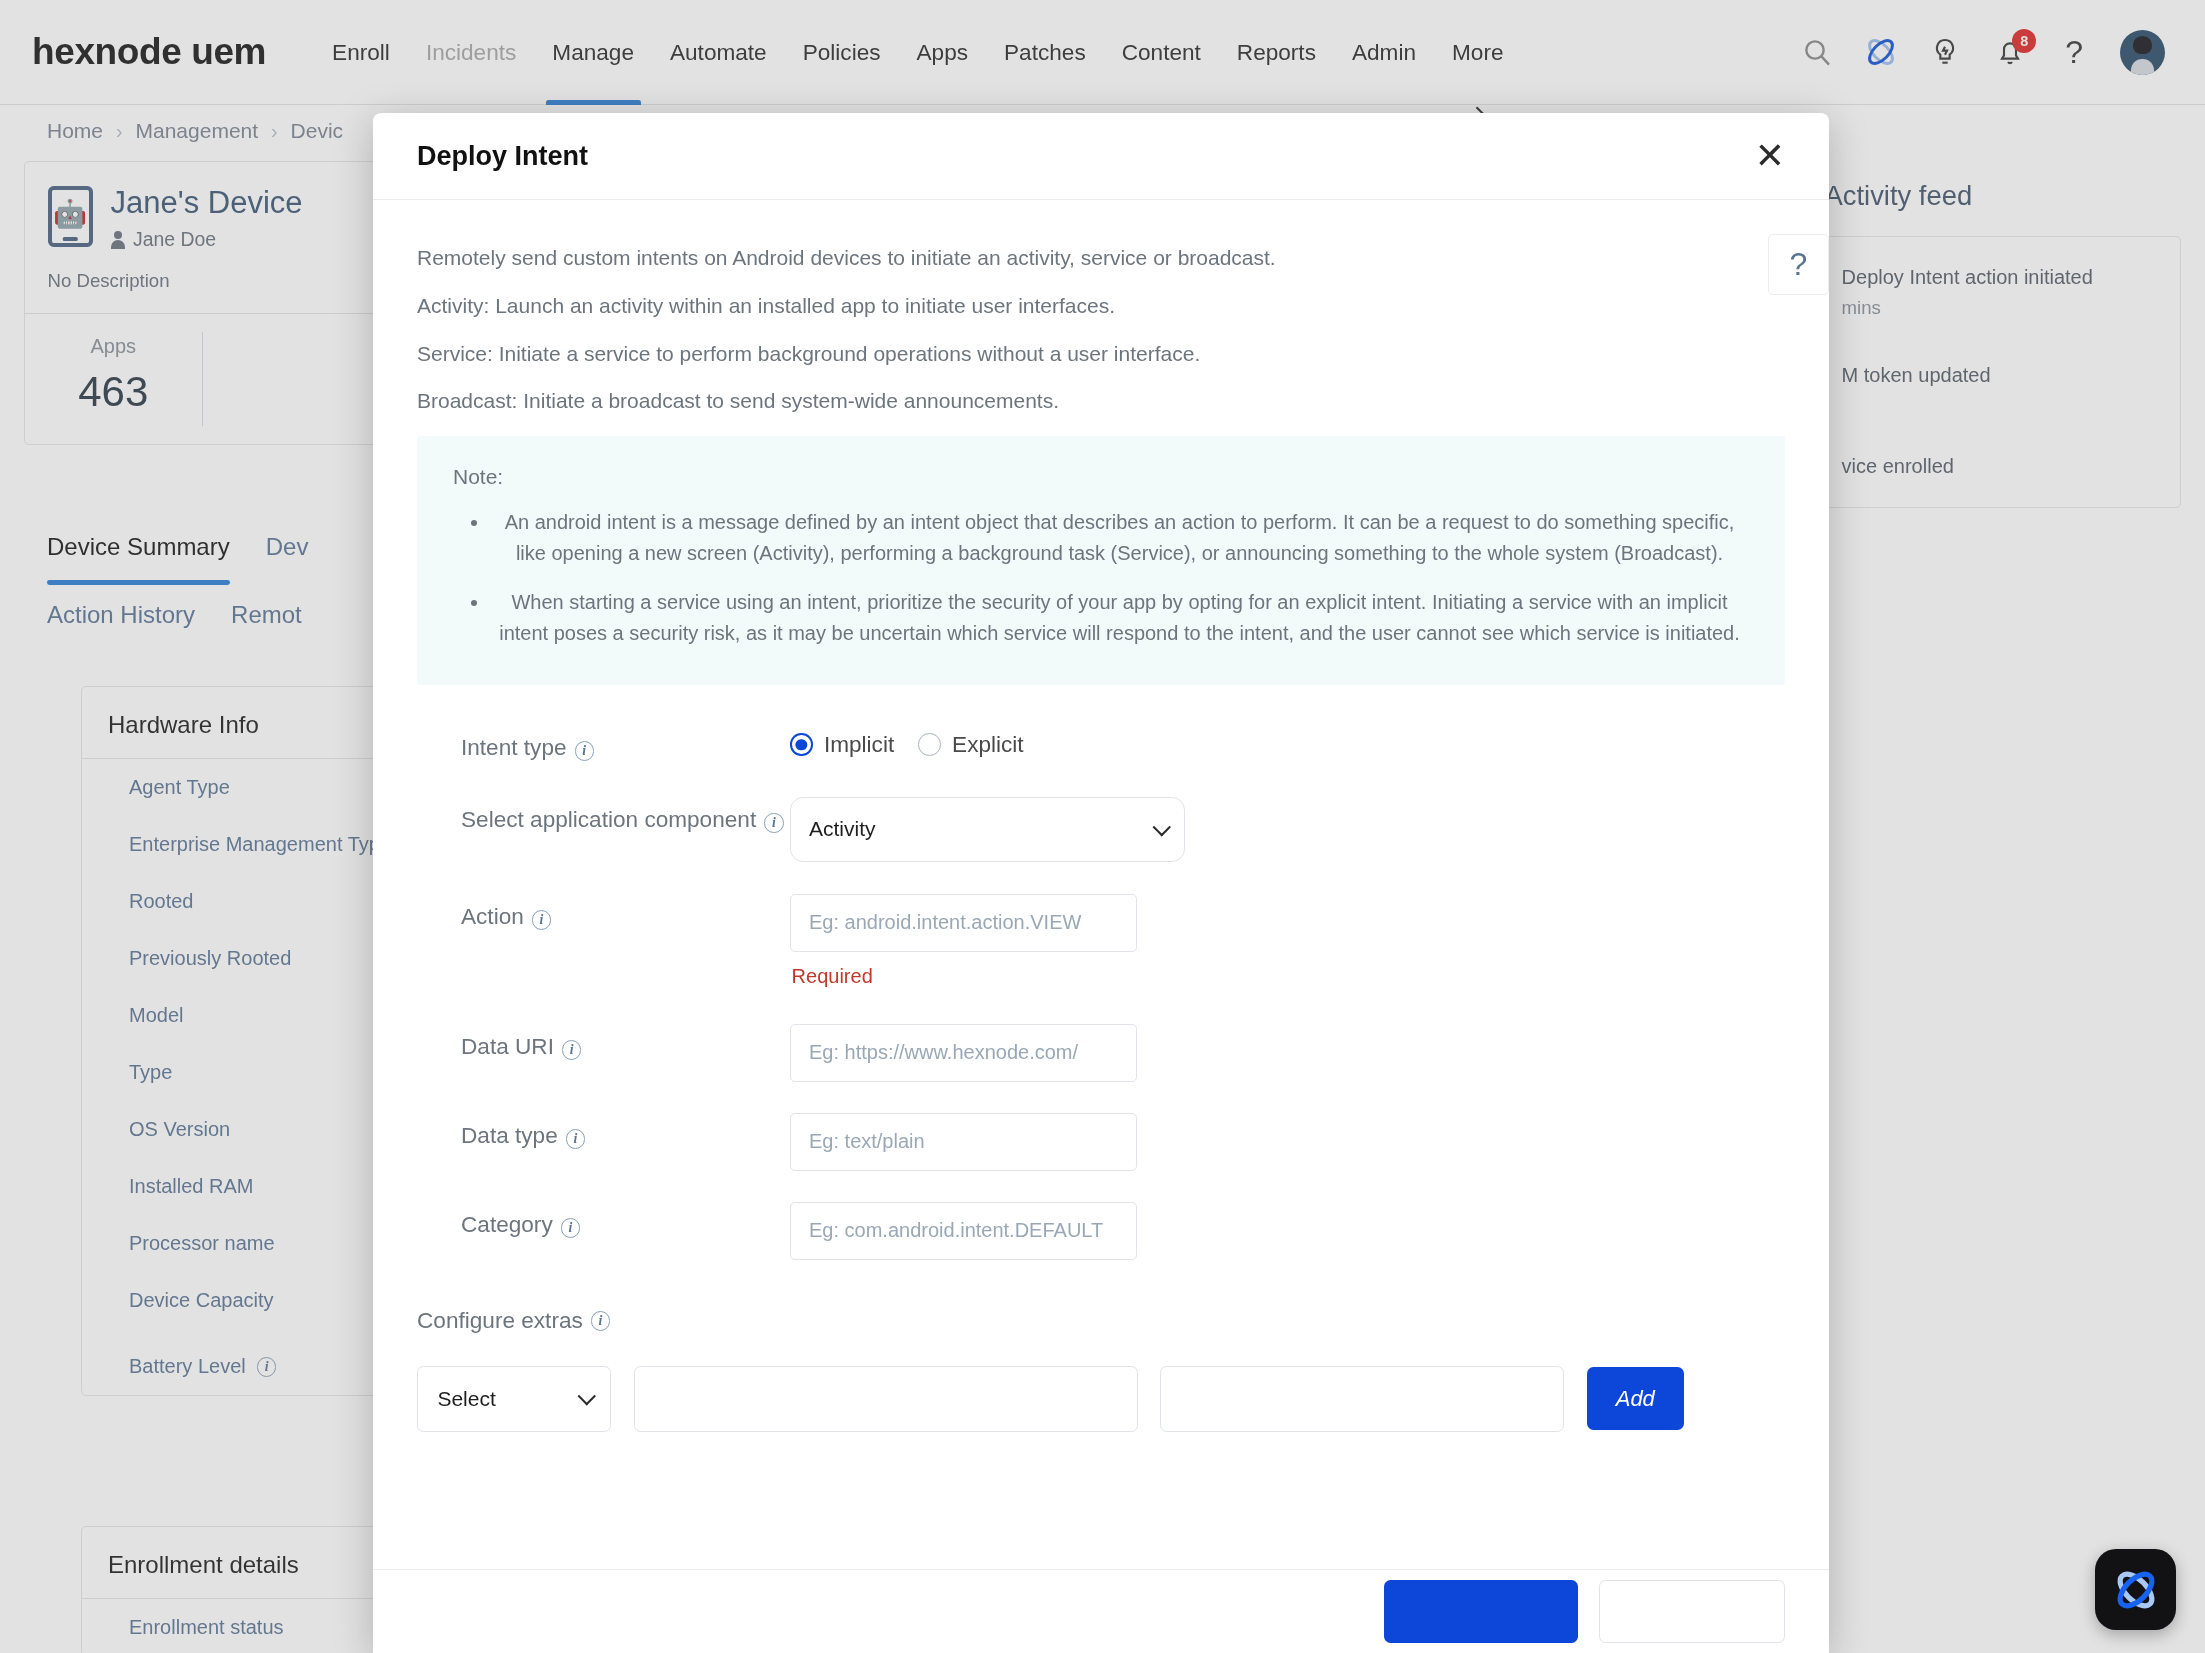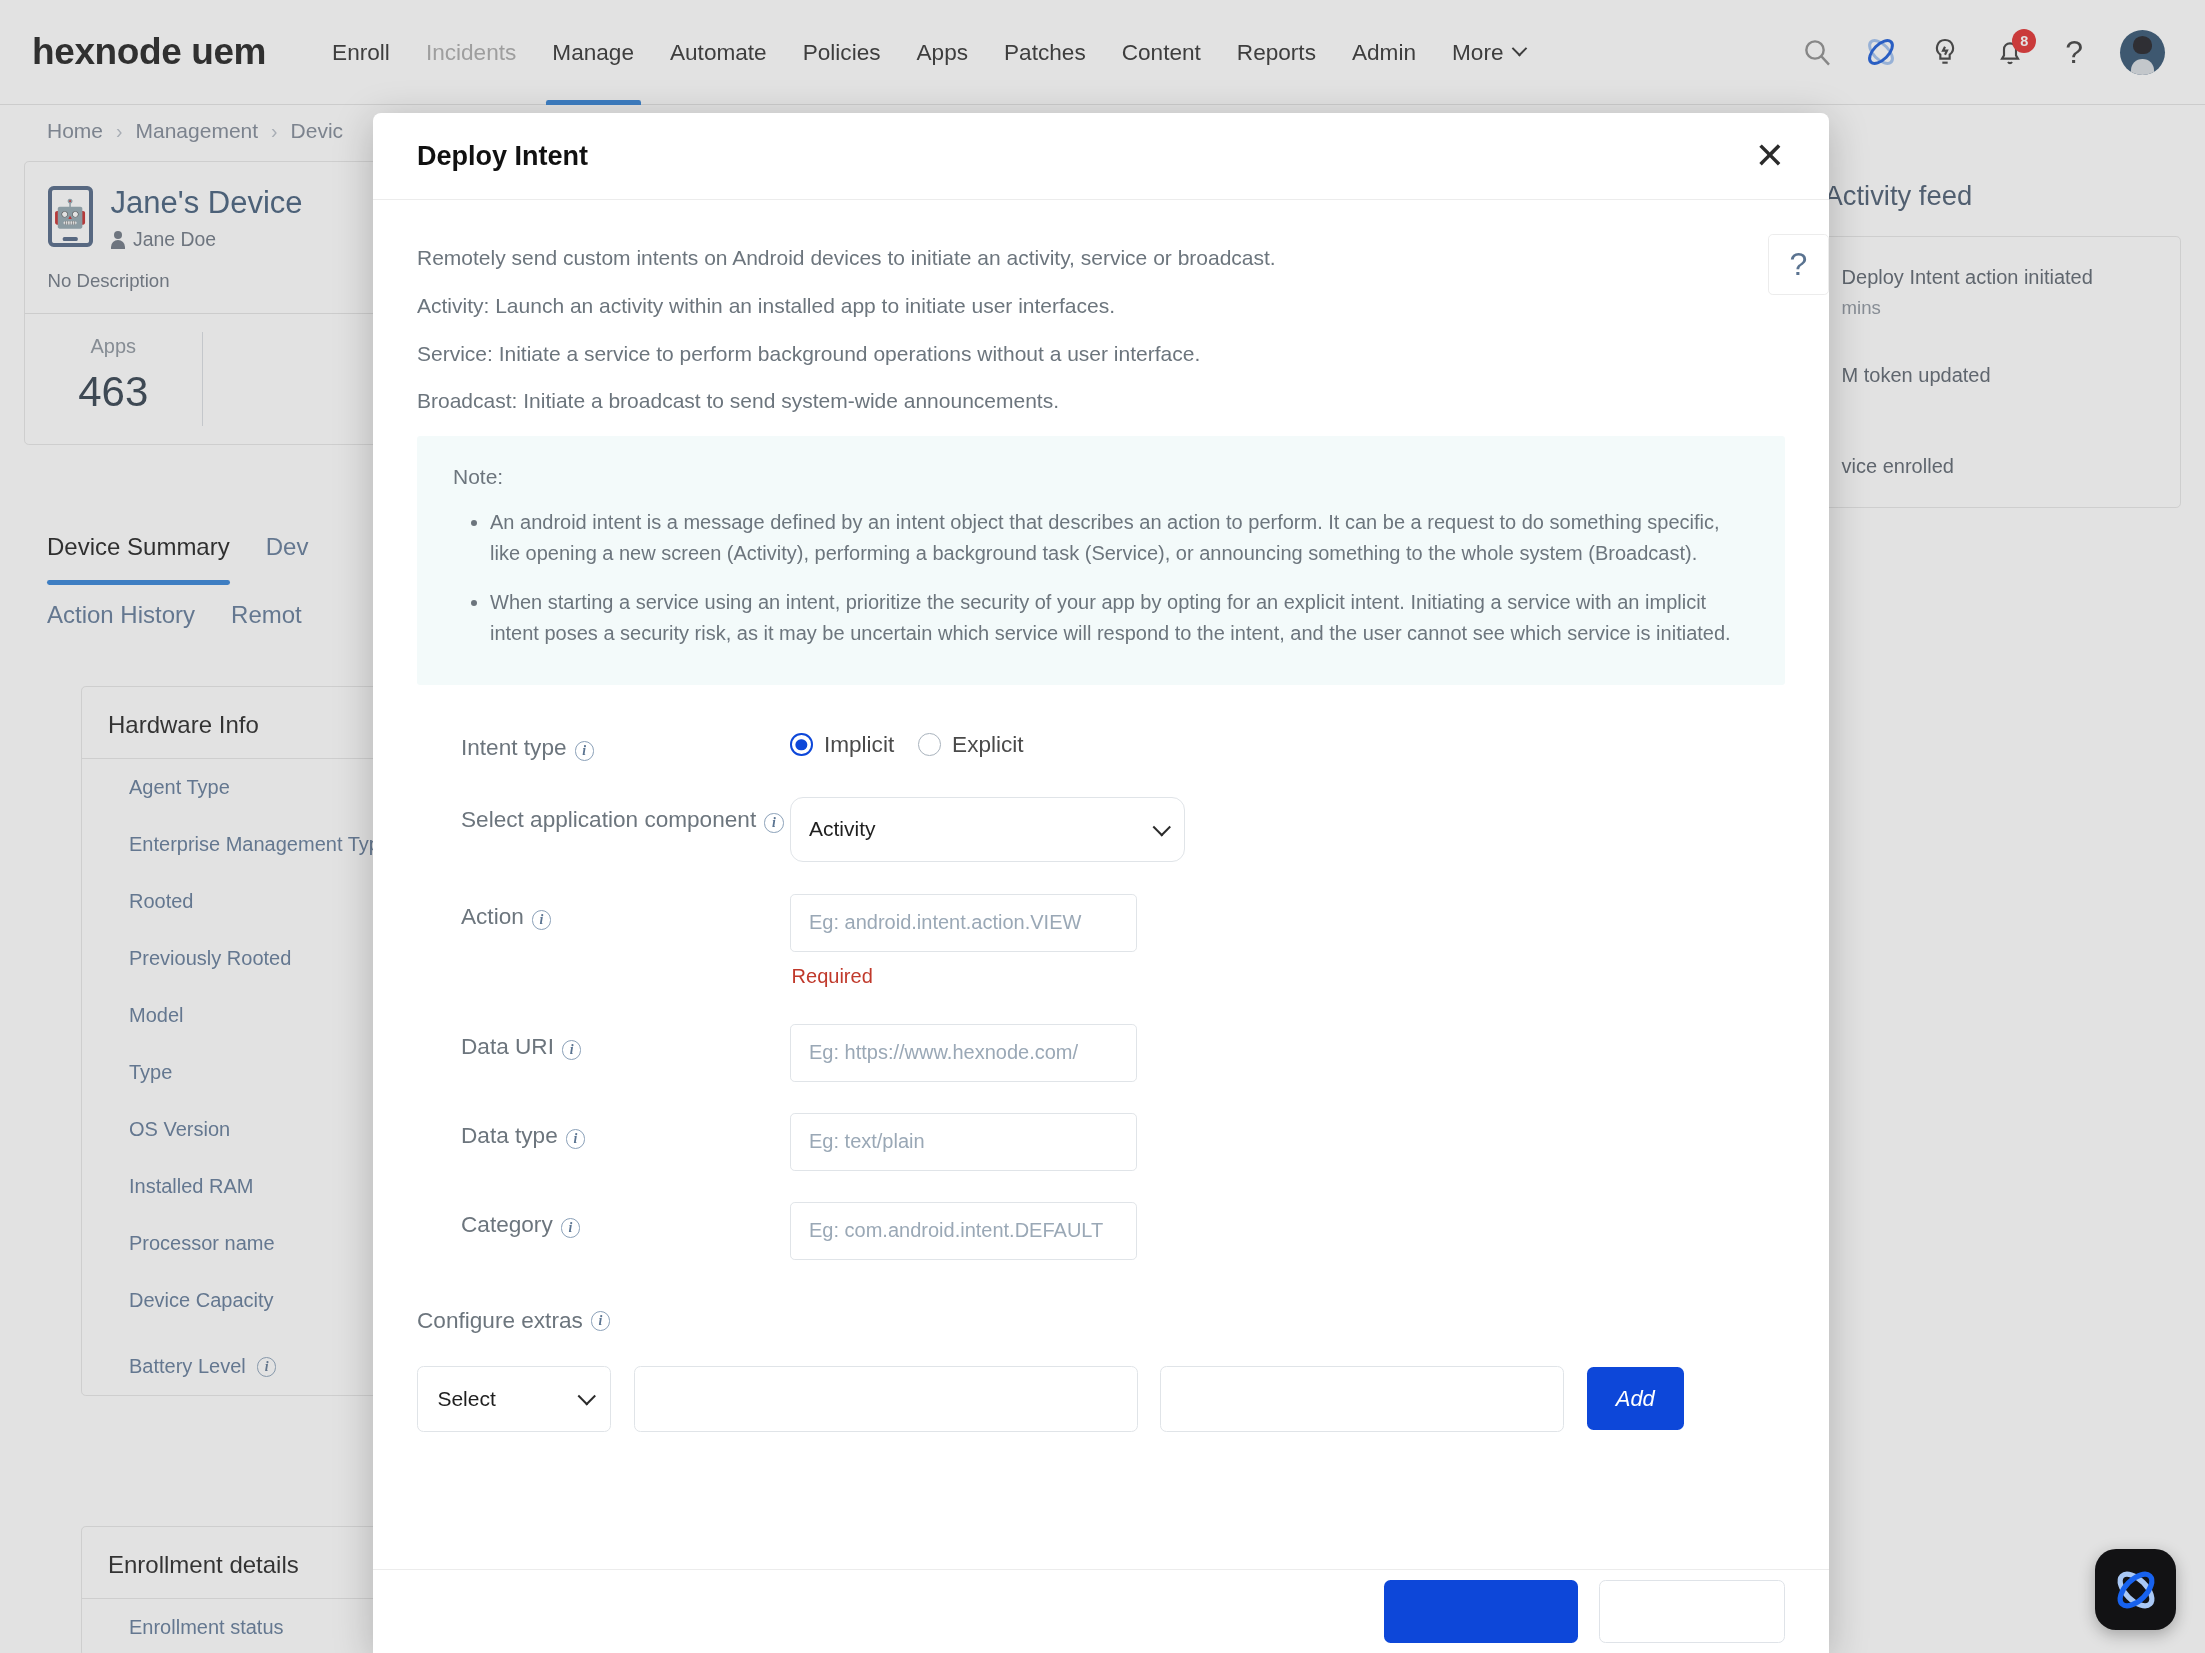--- a/index.html
+++ b/index.html
@@ -167,21 +167,21 @@
     font-size: 32px; color: #5a7390; cursor: pointer;
   }
 
   .desc-line { font-size: 21px; color: #6c757d; margin-bottom: 22.6px; line-height: 1.2;}
 
   #note-box {
     background: #f3fafa; border-radius: 3.2px; padding: 29px 36px 36px 36px;
     margin-top: 18px; margin-bottom: 40px;
   }
   #note-label { font-size: 21px; color: #6c757d; margin-bottom: 18px; }
-  #note-list { list-style: disc; padding-left: 37px; }
+  #note-list { list-style: disc; padding-left: 37px; text-align: center; }
   #note-list li { font-size: 20px; color: #6c757d; line-height: 1.55; margin-bottom: 18px; }
   #note-list li:last-child { margin-bottom: 0; }
 
   .form-row { display: flex; align-items: flex-start; margin-bottom: 8px; }
   .form-label {
     width: 329px; flex: none; font-size: 22.6px; color: #6c757d;
     display: flex; align-items: flex-end; gap: 8px; padding-top: 9.7px; margin-left: 44px;
   }
   .info-i {
     display:inline-flex; align-items:center; justify-content:center;
@@ -250,21 +250,21 @@
     <div class="nav-item">Enroll</div>
     <div class="nav-item muted">Incidents</div>
     <div class="nav-item active">Manage</div>
     <div class="nav-item">Automate</div>
     <div class="nav-item">Policies</div>
     <div class="nav-item">Apps</div>
     <div class="nav-item">Patches</div>
     <div class="nav-item">Content</div>
     <div class="nav-item">Reports</div>
     <div class="nav-item">Admin</div>
-    <div class="nav-item" style="display:flex;align-items:center;gap:8px;">
+    <div class="nav-item" style="display:flex;align-items:center;gap:8px;flex-direction:column;">
       <span>More</span>
       <span style="display:inline-block;width:11.3px;height:11.3px;border-right:2.4px solid #2d2d2d;border-bottom:2.4px solid #2d2d2d;transform:rotate(45deg) translateY(-4px);"></span>
     </div>
 
     <div id="nav-right">
       <div class="nav-icon">
         <svg width="32" height="32" viewBox="0 0 24 24" fill="none" stroke="#8b8b8b" stroke-width="1.8">
           <circle cx="10.5" cy="10.5" r="6.5"></circle>
             <line x1="15.5" y1="15.5" x2="21" y2="21.5"></line>
         </svg>

